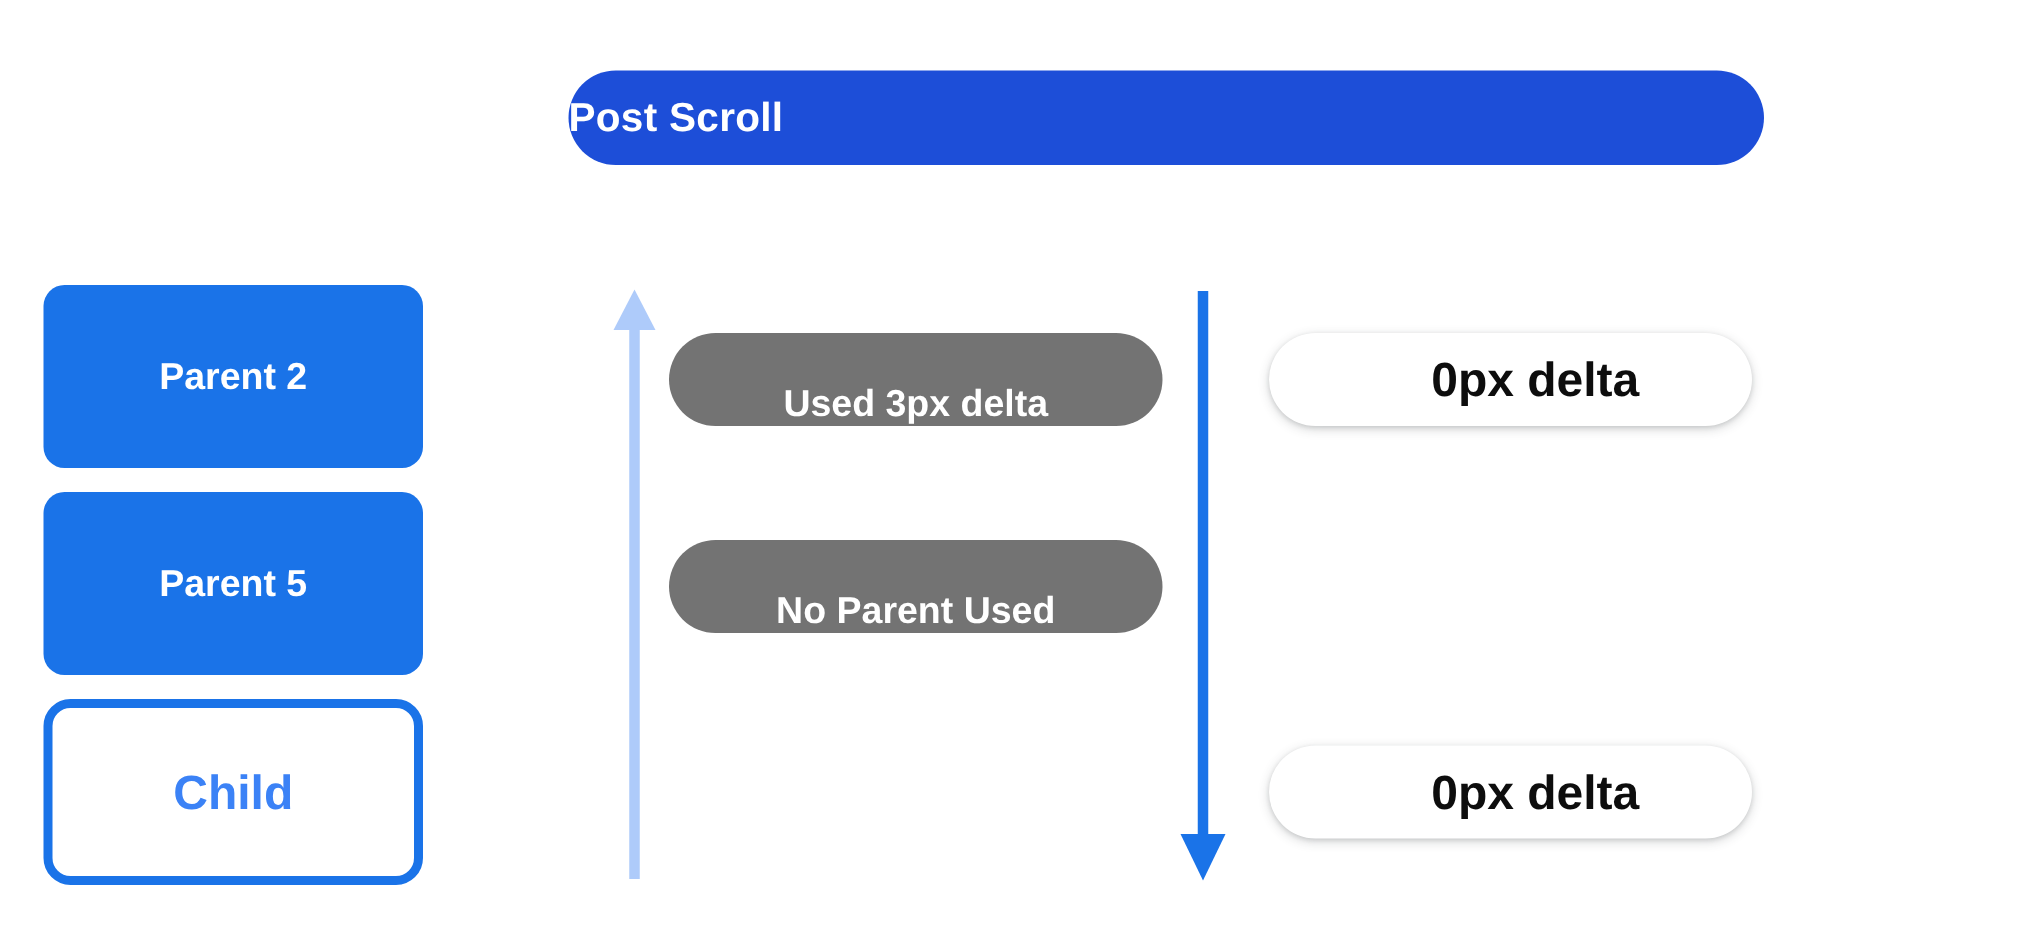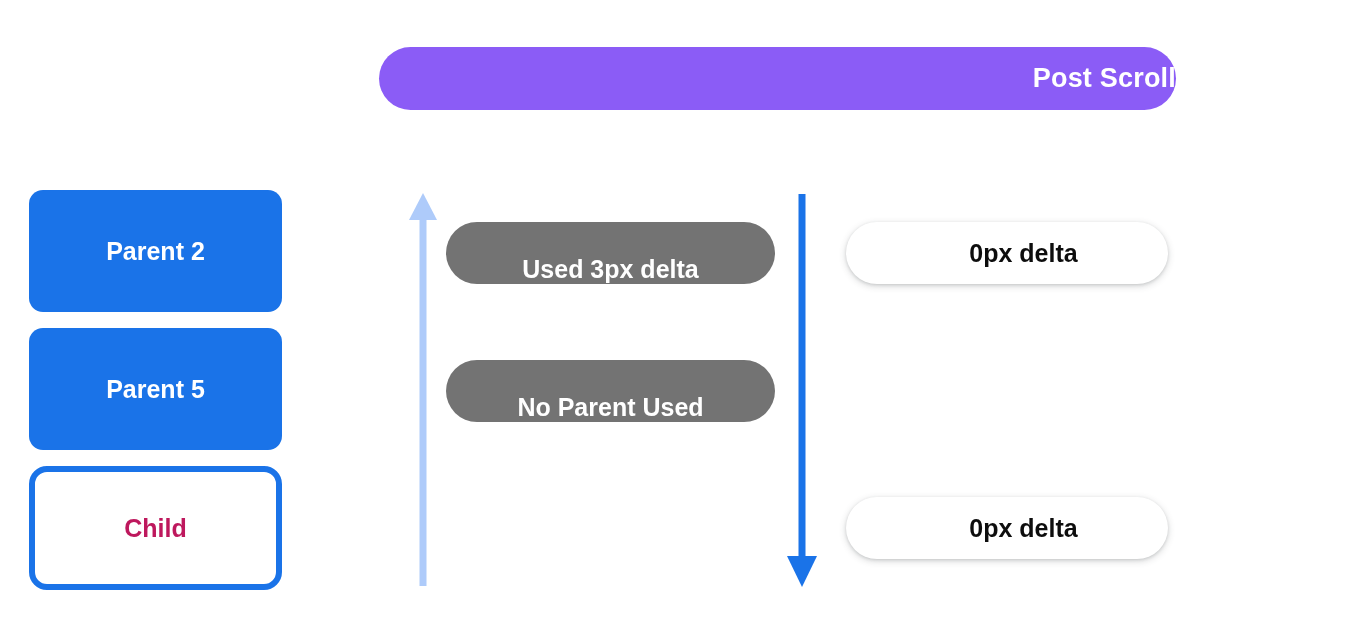--- a/index.html
+++ b/index.html
@@ -20,24 +20,24 @@
   }
 
   
   .header-pill {
     position: absolute;
     left: 379px;
     top: 47px;
     width: 797px;
     height: 63px;
     border-radius: 32px;
-    background: #8b5cf6;
+    background: #1d4ed8;
     display: flex;
     align-items: center;
-    justify-content: flex-end;
+    justify-content: flex-start;
   }
   .header-pill-label {
     color: #ffffff;
     font-size: 27px;
     font-weight: bold;
     letter-spacing: 0.2px;
   }
 
   
   .stack-box {
@@ -58,22 +58,22 @@
     color: #ffffff;
     font-size: 25px;
     font-weight: bold;
   }
   .stack-box.outlined {
     background: #ffffff;
     border: 6px solid #1a73e8;
     border-radius: 18px;
   }
   .stack-box.outlined .stack-box-label {
-    color: #be185d;
-    font-size: 25px;
+    color: #3b82f6;
+    font-size: 32px;
     font-weight: bold;
   }
   #box-parent2 { top: 190px; height: 122px; }
   #box-parent1 { top: 328px; height: 122px; }
   #box-child   { top: 466px; height: 124px; }
 
   
   .arrow-svg {
     position: absolute;
     overflow: visible;
@@ -110,21 +110,21 @@
     border-radius: 31px;
     background: #ffffff;
     box-shadow: 0 2px 7px rgba(60, 64, 67, 0.22),
                 0 1px 3px rgba(60, 64, 67, 0.14);
     display: flex;
     align-items: center;
     justify-content: center;
   }
   .right-pill-label {
     color: #0d0d0d;
-    font-size: 25px;
+    font-size: 32px;
     font-weight: bold;
     margin-left: 33px;
   }
   #pill-delta-top    { top: 222px; }
   #pill-delta-bottom { top: 497px; }
 </style>
 </head>
 <body>
 
 <div id="stage">

